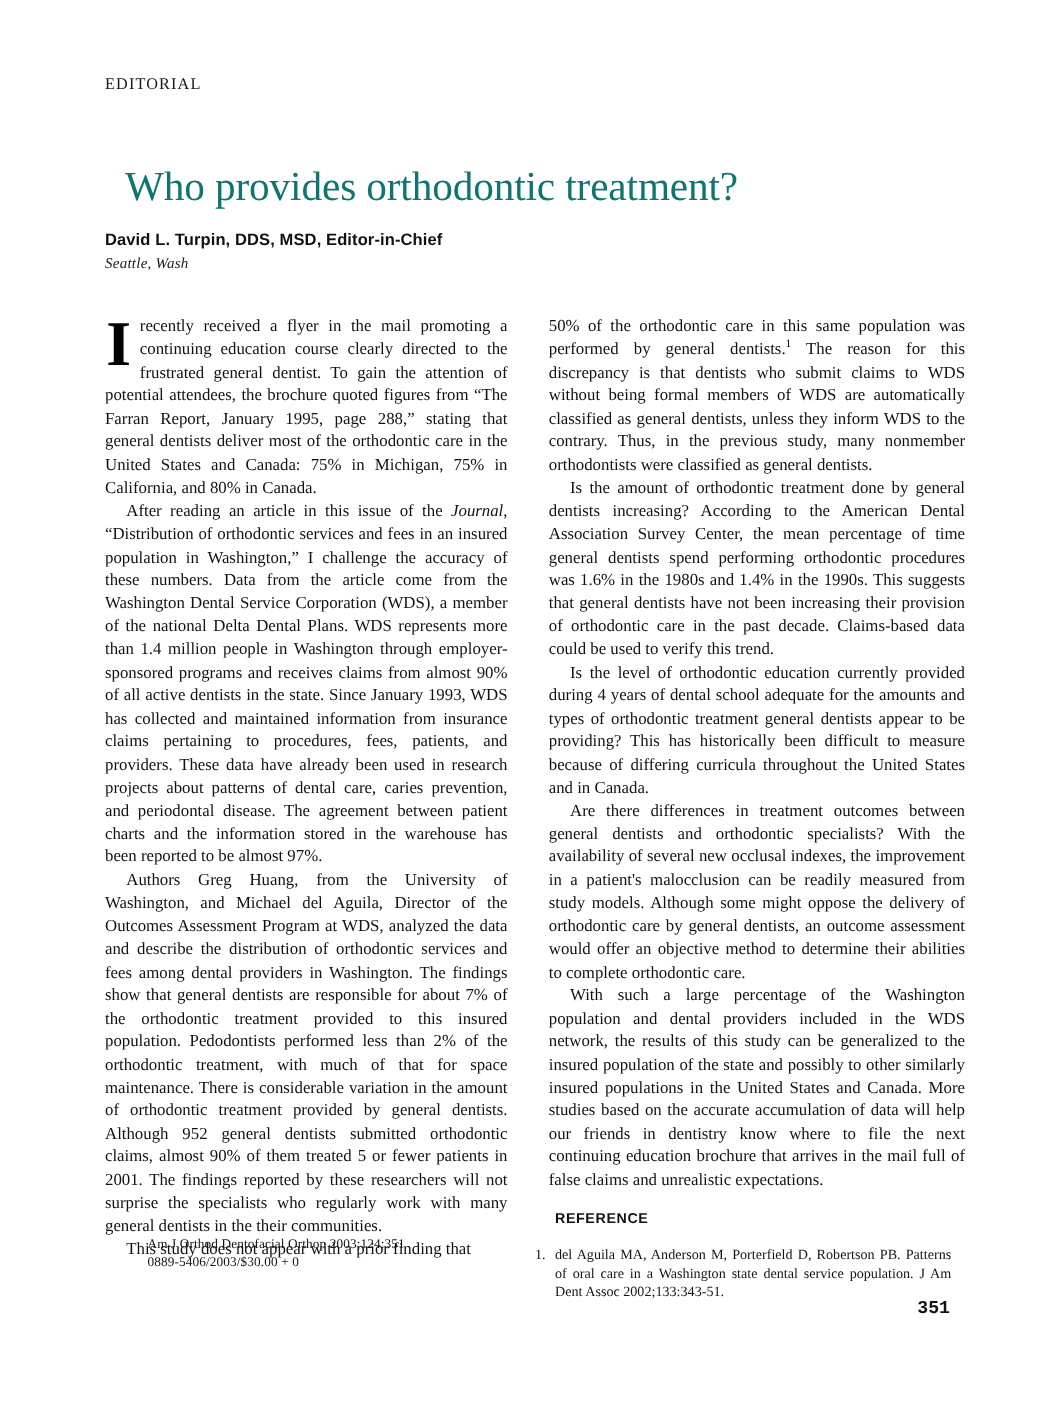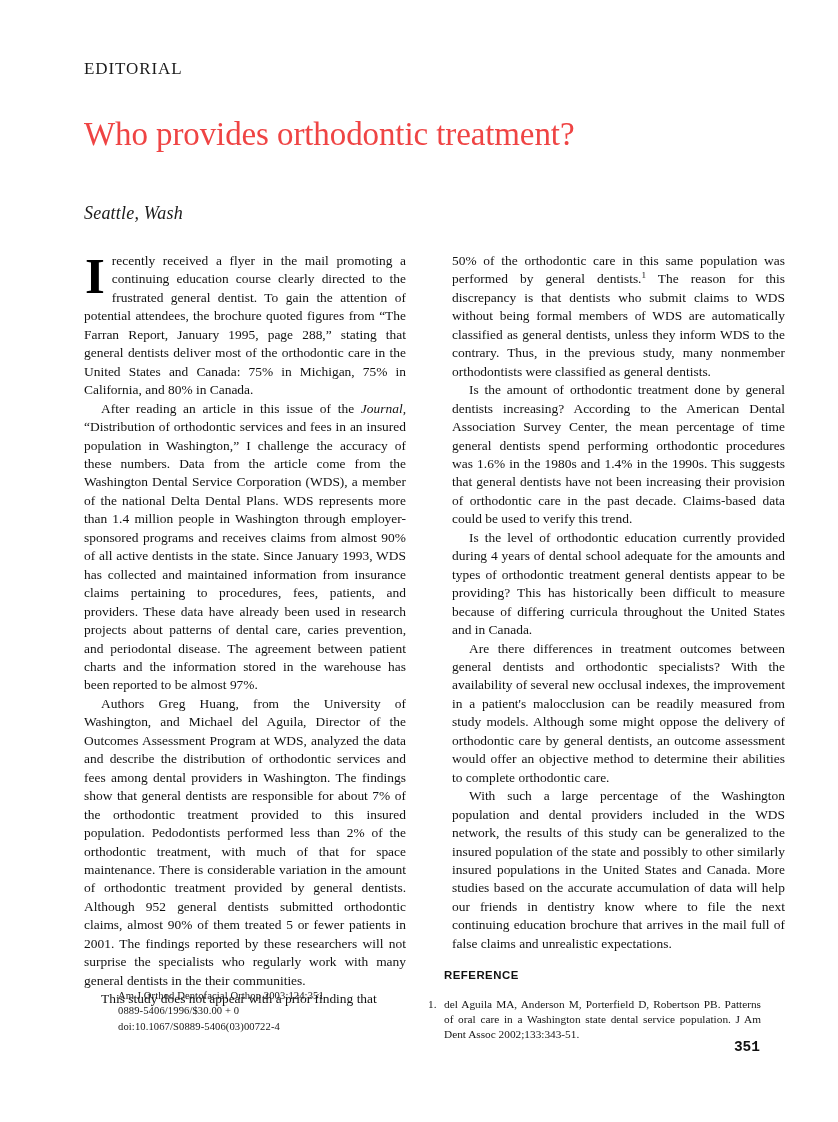--- a/index.html
+++ b/index.html
@@ -25,74 +25,74 @@
     height: 1122px;
     background: #ffffff;
   }
 
   
   .kicker {
     position: absolute;
     left: 84px;
     top: 59px;
     font-family: "Liberation Serif", "DejaVu Serif", serif;
-    font-size: 17px;
+    font-size: 13px;
     letter-spacing: 0.9px;
     color: #1a1a1a;
   }
 
   .article-title {
     position: absolute;
     left: 84px;
     top: 116px;
     width: 680px;
     font-family: "Liberation Serif", "DejaVu Serif", serif;
     font-size: 33px;
     font-weight: normal;
     letter-spacing: -0.1px;
     line-height: 1.12;
-    color: #ef4444;
-    margin: 0;
+    color: #0f766e;
+    margin: 16px;
   }
 
   .byline {
     position: absolute;
     left: 84px;
     top: 184px;
     font-family: "Liberation Sans", "DejaVu Sans", sans-serif;
     font-size: 13.2px;
     font-weight: bold;
     letter-spacing: 0.1px;
     color: #111111;
   }
 
   .affiliation {
     position: absolute;
     left: 84px;
     top: 203px;
     font-family: "Liberation Serif", "DejaVu Serif", serif;
     font-style: italic;
-    font-size: 18px;
+    font-size: 12px;
     letter-spacing: 0.2px;
     color: #1a1a1a;
   }
 
   
   .col {
     position: absolute;
     top: 252px;
     font-size: 13.45px;
     line-height: 18.45px;
     text-align: justify;
     text-justify: inter-word;
     color: #111111;
     hyphens: none;
   }
   .col-left  { left: 84px;  width: 322px; }
-  .col-right { left: 452px; width: 333px; }
+  .col-right { left: 439px; width: 333px; }
 
   .col p {
     margin: 0;
     text-indent: 17px;
   }
   .col p.no-indent { text-indent: 0; }
 
   
   .dropcap {
     float: left;
@@ -172,20 +172,21 @@
 </style>
 </head>
 <body>
 
 <div class="page">
 
   <div class="kicker">EDITORIAL</div>
 
   <h1 class="article-title">Who provides orthodontic treatment?</h1>
 
+  <div class="byline">David L. Turpin, DDS, MSD, Editor-in-Chief</div>
   <div class="affiliation">Seattle, Wash</div>
 
   <div class="col col-left">
 
     <p class="no-indent"><span class="dropcap">I</span><span> recently received a flyer in the mail promoting a continuing education course clearly directed to the frustrated general dentist. To gain the attention of potential attendees, the brochure quoted figures from “The Farran Report, January 1995, page 288,” stating that general dentists deliver most of the orthodontic care in the United States and Canada: 75% in Michigan, 75% in California, and 80% in Canada.</span></p>
 
     <p><span>After reading an article in this issue of the </span><em>Journal</em><span>, “Distribution of orthodontic services and fees in an insured population in Washington,” I challenge the accuracy of these numbers. Data from the article come from the Washington Dental Service Corporation (WDS), a member of the national Delta Dental Plans. WDS represents more than 1.4 million people in Washington through employer-sponsored programs and receives claims from almost 90% of all active dentists in the state. Since January 1993, WDS has collected and maintained information from insurance claims pertaining to procedures, fees, patients, and providers. These data have already been used in research projects about patterns of dental care, caries prevention, and periodontal disease. The agreement between patient charts and the information stored in the warehouse has been reported to be almost 97%.</span></p>
 
     <p>Authors Greg Huang, from the University of Washington, and Michael del Aguila, Director of the Outcomes Assessment Program at WDS, analyzed the data and describe the distribution of orthodontic services and fees among dental providers in Washington. The findings show that general dentists are responsible for about 7% of the orthodontic treatment provided to this insured population. Pedodontists performed less than 2% of the orthodontic treatment, with much of that for space maintenance. There is considerable variation in the amount of orthodontic treatment provided by general dentists. Although 952 general dentists submitted orthodontic claims, almost 90% of them treated 5 or fewer patients in 2001. The findings reported by these researchers will not surprise the specialists who regularly work with many general dentists in the their communities.</p>
 
@@ -201,22 +202,21 @@
 
     <p>Is the level of orthodontic education currently provided during 4 years of dental school adequate for the amounts and types of orthodontic treatment general dentists appear to be providing? This has historically been difficult to measure because of differing curricula throughout the United States and in Canada.</p>
 
     <p>Are there differences in treatment outcomes between general dentists and orthodontic specialists? With the availability of several new occlusal indexes, the improvement in a patient's malocclusion can be readily measured from study models. Although some might oppose the delivery of orthodontic care by general dentists, an outcome assessment would offer an objective method to determine their abilities to complete orthodontic care.</p>
 
     <p>With such a large percentage of the Washington population and dental providers included in the WDS network, the results of this study can be generalized to the insured population of the state and possibly to other similarly insured populations in the United States and Canada. More studies based on the accurate accumulation of data will help our friends in dentistry know where to file the next continuing education brochure that arrives in the mail full of false claims and unrealistic expectations.</p>
   </div>
 
   <div class="imprint">
     <div>Am J Orthod Dentofacial Orthop 2003;124:351</div>
-    <div>0889-5406/1996/$30.00 + 0</div>
-    <div>doi:10.1067/S0889-5406(03)00722-4</div>
+    <div>0889-5406/2003/$30.00 + 0</div>
   </div>
 
   <div class="ref-heading">REFERENCE</div>
   <div class="ref-list">
     <div class="ref-item">
       <span class="ref-num">1.</span>
       <span>del Aguila MA, Anderson M, Porterfield D, Robertson PB. Patterns of oral care in a Washington state dental service population. J Am Dent Assoc 2002;133:343-51.</span>
     </div>
   </div>
 

